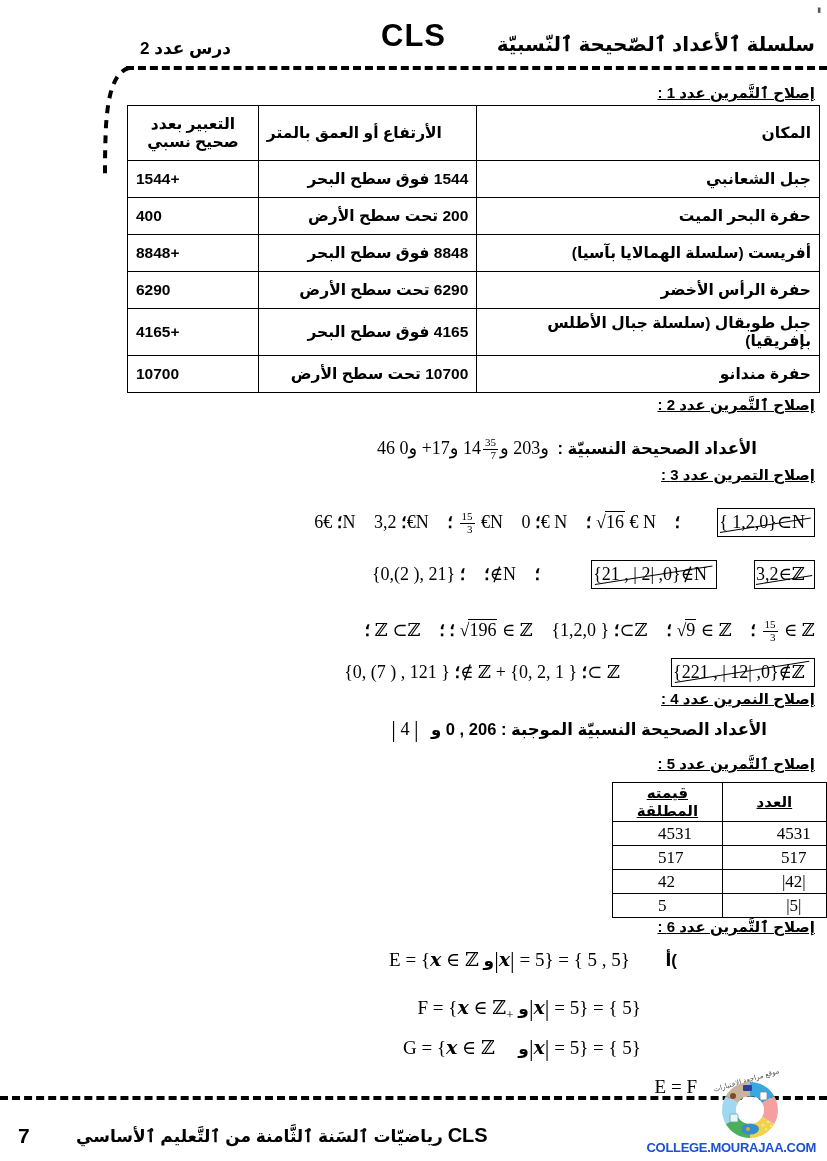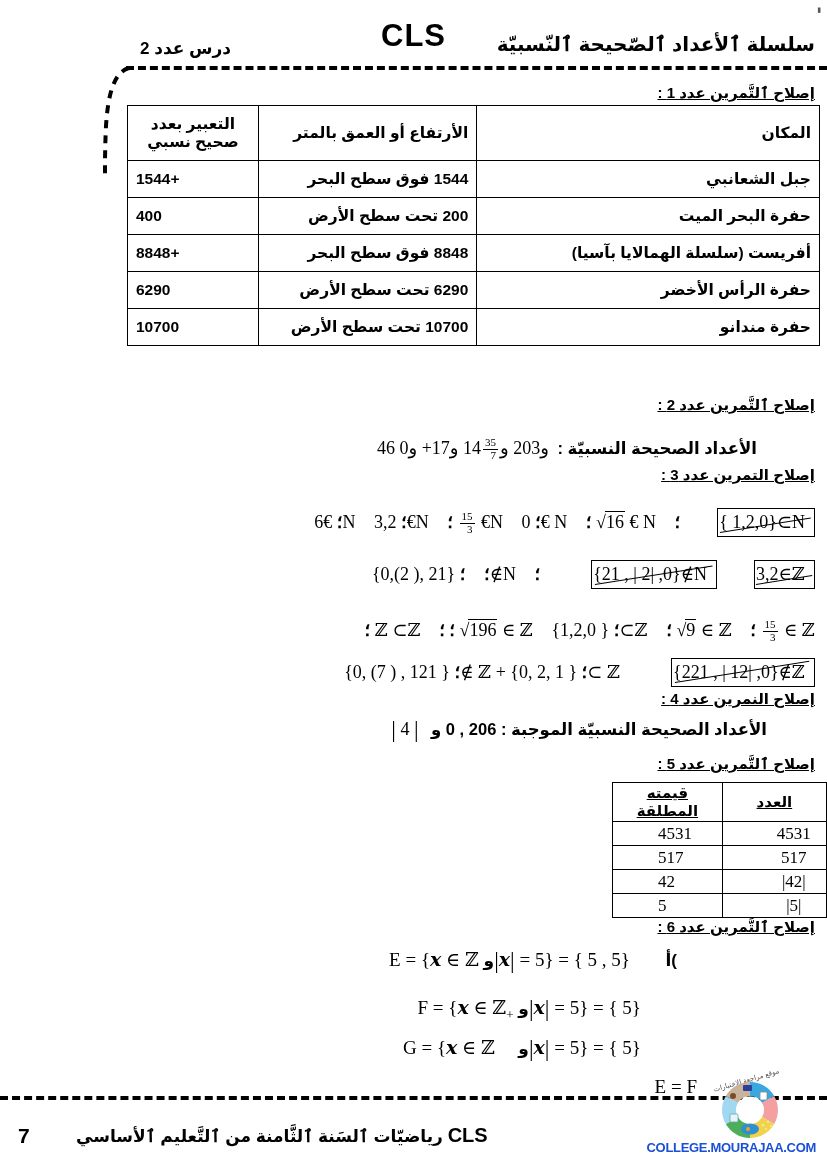--- a/index.html
+++ b/index.html
@@ -113,21 +113,21 @@
     line-height: 1.15;
   }
   .tbl1 td {
     height: 26px;
     font-weight: bold;
   }
   .c-place  { width: 350px; text-align: right; }
   .c-alt    { width: 215px; text-align: right; }
   .c-rel    { width: 120px; text-align: left; font-family: "Liberation Serif", serif; font-weight: normal; font-size: 17px; }
   .tbl1 .c-rel-h { width: 120px; text-align: center; }
-  .tbl1 .c-alt-h { text-align: right; }
+  .tbl1 .c-alt-h { text-align: left; }
   .tbl1 .c-place-h { text-align: right; }
 
   
   .mathline {
     position: absolute;
     direction: ltr;
     font-family: "Liberation Serif", "DejaVu Serif", serif;
     font-size: 18px;
     white-space: nowrap;
   }
@@ -327,20 +327,25 @@
     </tr>
     <tr>
       <td class="c-place">أفريست (سلسلة الهمالايا بآسيا)</td>
       <td class="c-alt">8848 فوق سطح البحر</td>
       <td class="c-rel">+8848</td>
     </tr>
     <tr>
       <td class="c-place">حفرة الرأس الأخضر</td>
       <td class="c-alt">6290 تحت سطح الأرض</td>
       <td class="c-rel">6290</td>
+    </tr>
+    <tr>
+      <td class="c-place">جبل طوبقال (سلسلة جبال الأطلس  بإفريقيا)</td>
+      <td class="c-alt">4165 فوق سطح البحر</td>
+      <td class="c-rel">+4165</td>
     </tr>
     <tr>
       <td class="c-place">حفرة مندانو</td>
       <td class="c-alt">10700 تحت سطح الأرض</td>
       <td class="c-rel">10700</td>
     </tr>
   </tbody>
 </table>
 
 <div class="sec-head" style="top:396px; right:12px;">إصلاح ٱلتَّمرين عدد 2 :</div>

